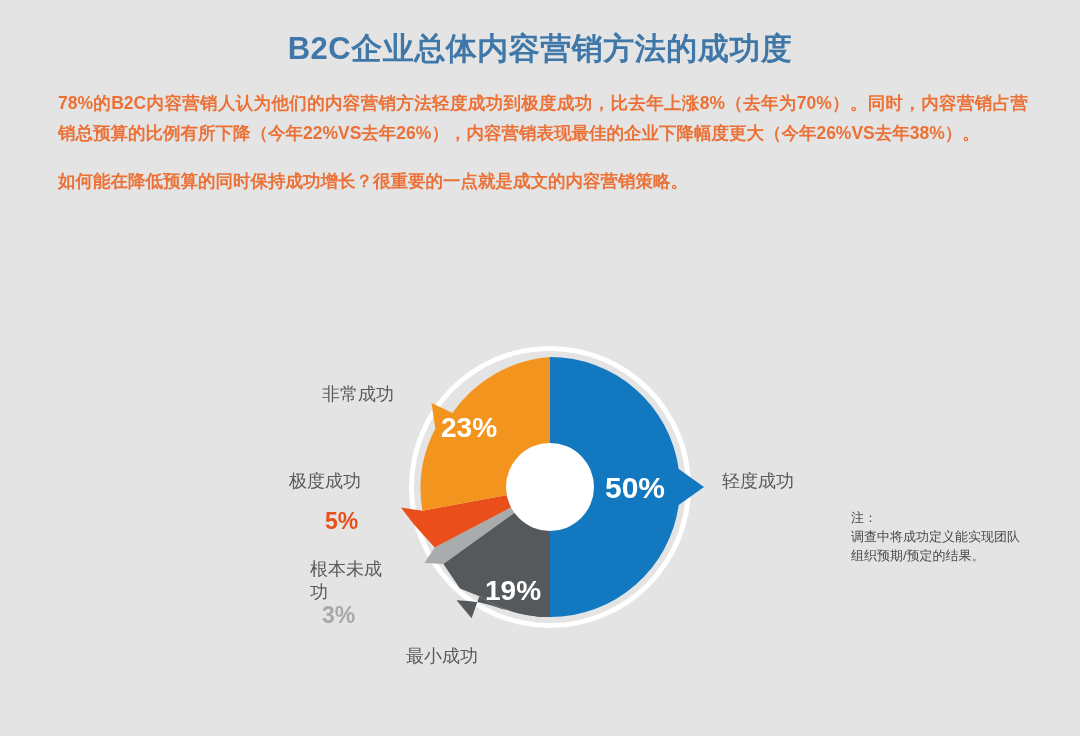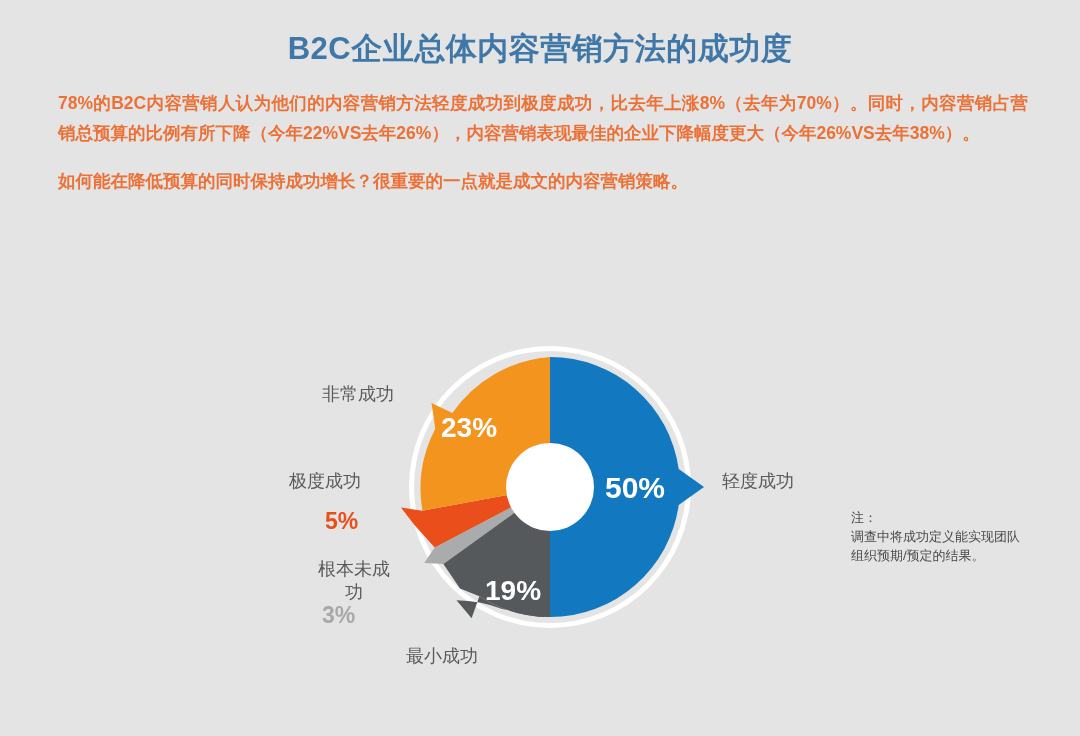--- a/index.html
+++ b/index.html
@@ -71,21 +71,20 @@
     font-size: 18px;
     line-height: 23px;
     white-space: nowrap;
   }
   .lbl-very      { left: 322px; top: 337px; margin-top: 46px; }
   .lbl-extreme   { left: 278px; top: 470px; margin-left: 11px; }
   .lbl-mild      { left: 722px; top: 470px; }
   .lbl-minimal   { left: 406px; top: 645px; }
   .lbl-none {
     left: 310px; top: 558px;
-    text-align: center;
     width: 88px;
     white-space: normal;
   }
 
   .pct-out {
     position: absolute;
     font-size: 23px;
     font-weight: bold;
     white-space: nowrap;
   }

